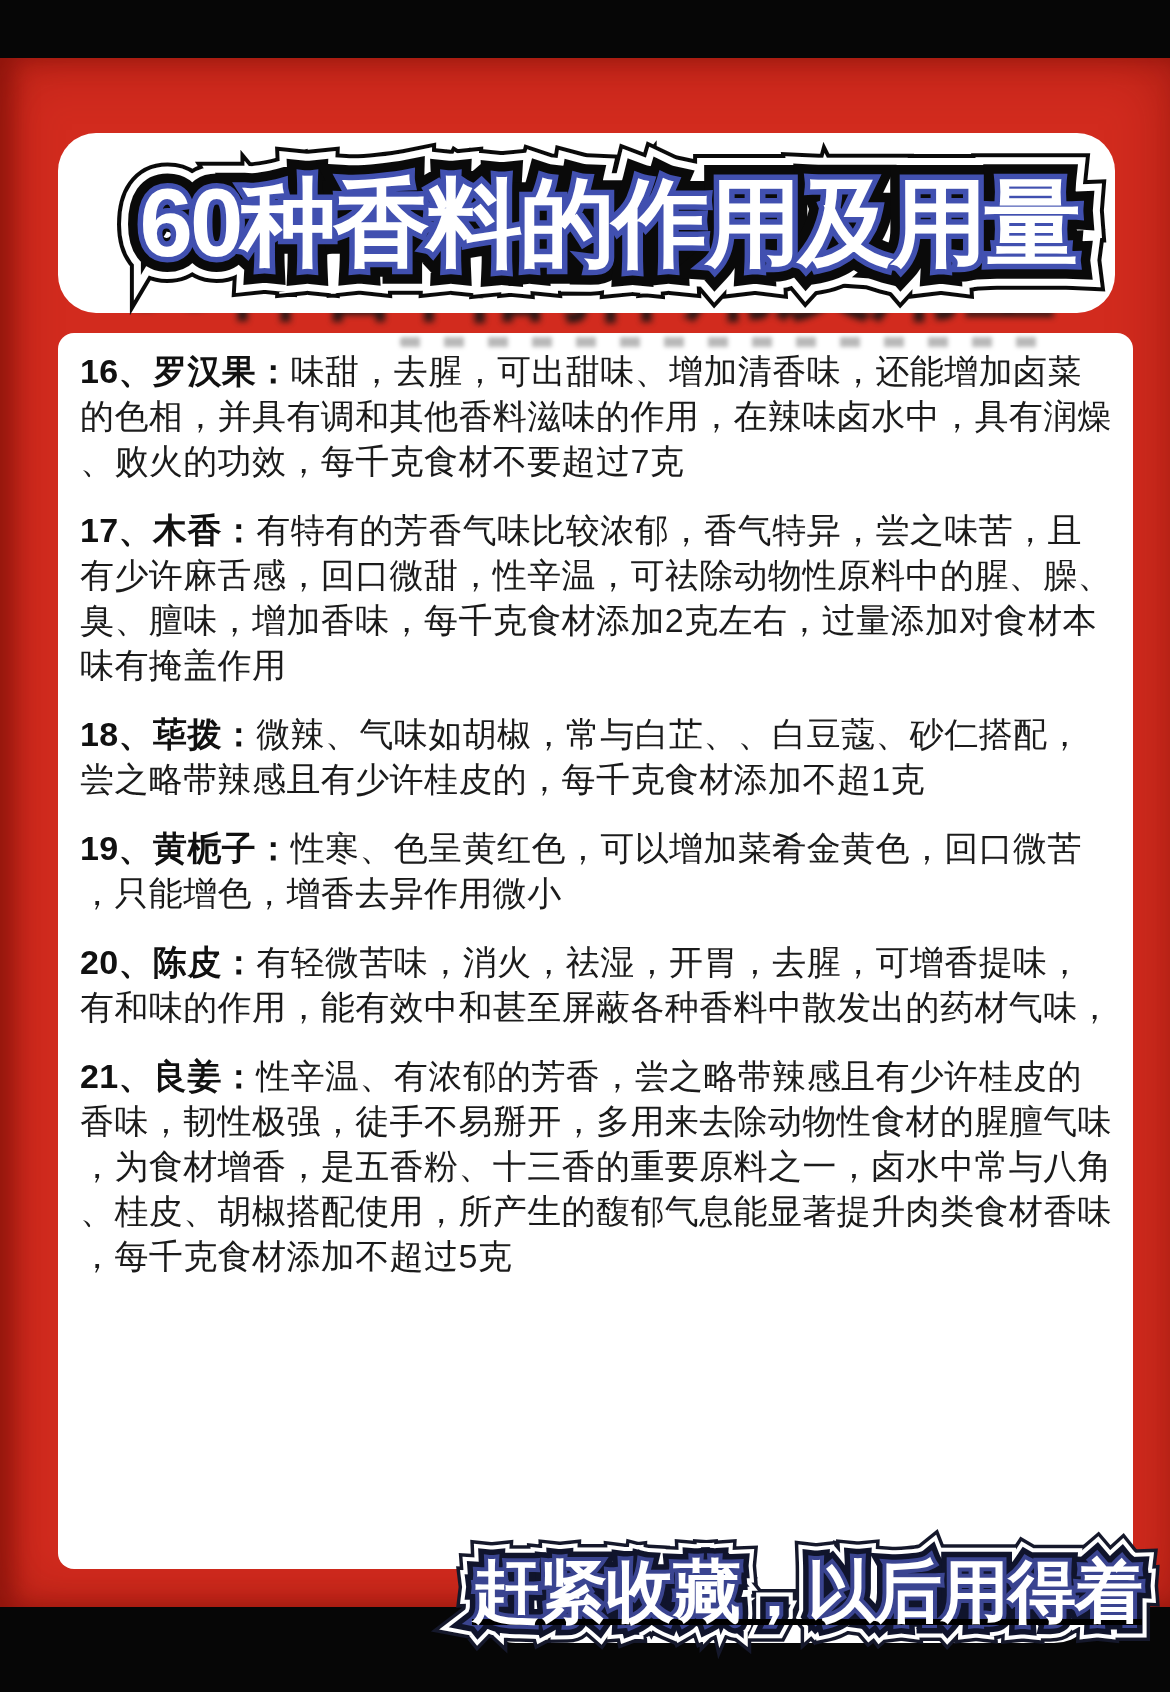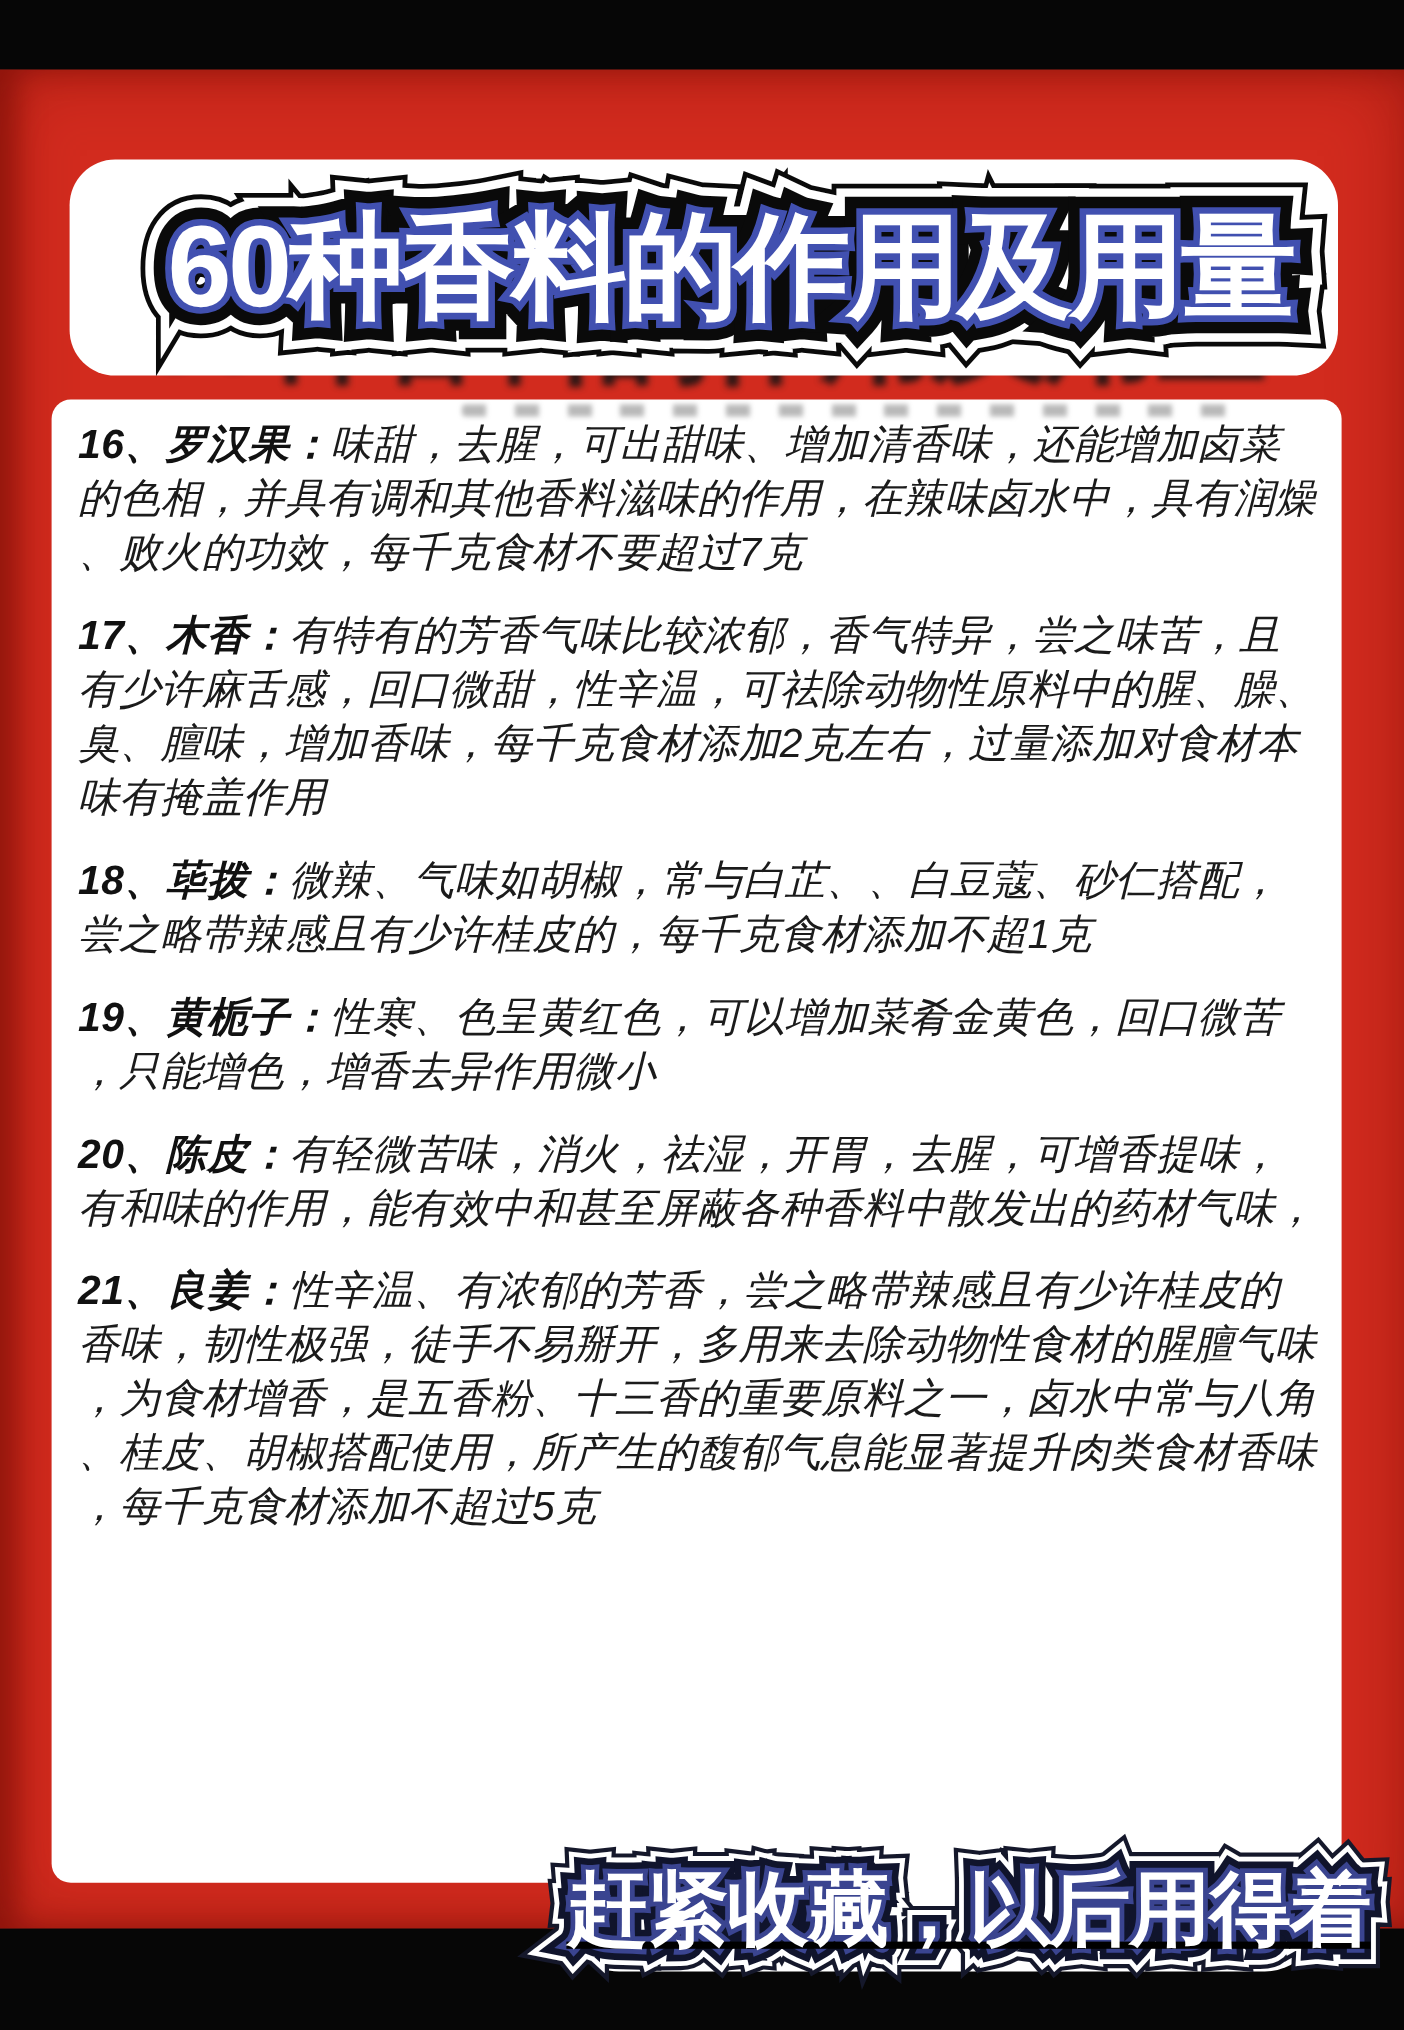--- a/index.html
+++ b/index.html
@@ -42,23 +42,23 @@
     color:#141414;filter:blur(3px);opacity:.88;white-space:nowrap;
   }
   .title-card{
     position:absolute;left:58px;top:133px;width:1057px;height:180px;z-index:2;
     background:#ffffff;border-radius:38px;
     display:flex;align-items:center;justify-content:center;
   }
 
   
   .content-card{
-    position:absolute;left:43px;top:333px;width:1075px;height:1236px;z-index:2;
+    position:absolute;left:58px;top:333px;width:1075px;height:1236px;z-index:2;
     background:#ffffff;border-radius:16px;
-    padding:4px 20px 0 22px;box-sizing:border-box;font-style:italic;
+    padding:4px 20px 0 22px;box-sizing:border-box;
   }
   .artifact{
     height:10px;margin:0 60px 2px 320px;border-radius:3px;
     background:repeating-linear-gradient(90deg,rgba(70,70,70,.38) 0 20px,transparent 20px 44px);
     filter:blur(2px);
   }
   .para{margin:0 0 24px 0;}
   .para:last-child{margin-bottom:0;}
   .line{
     font-size:34px;line-height:45px;letter-spacing:.4px;

